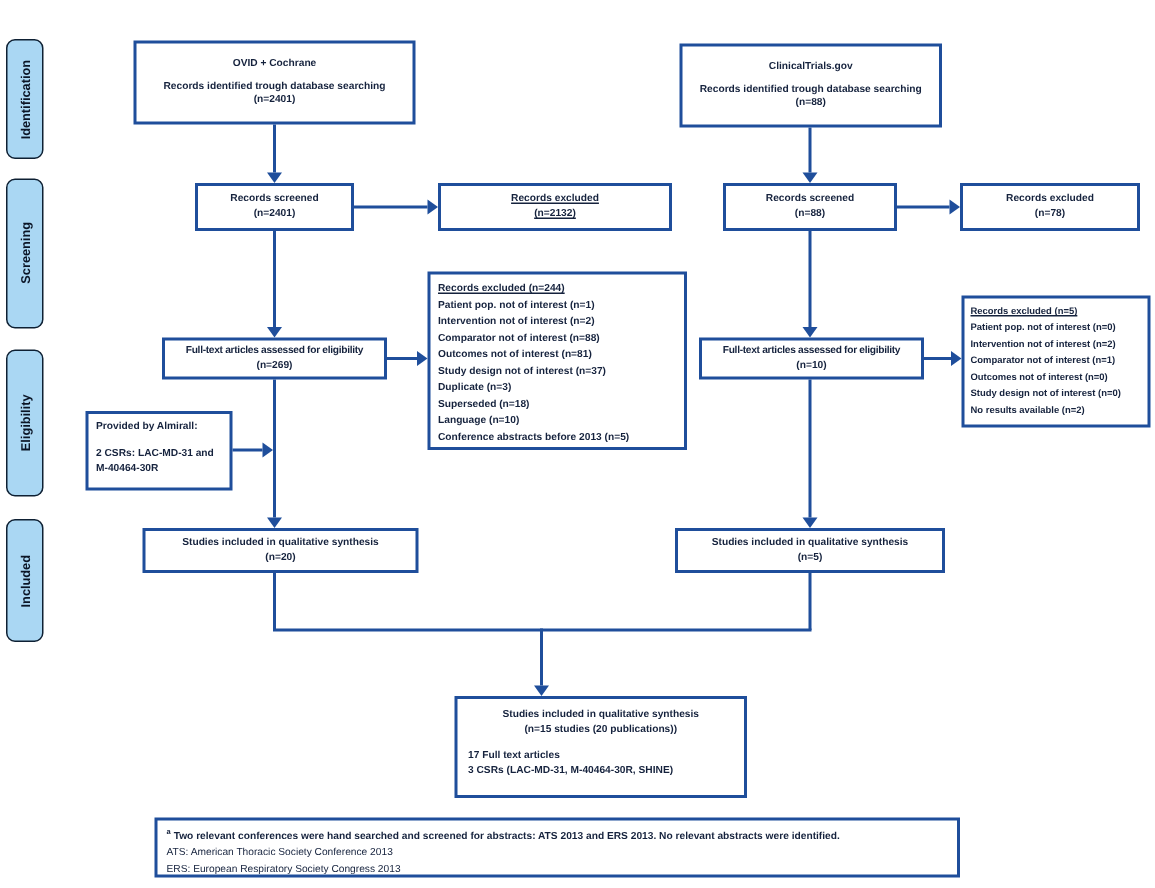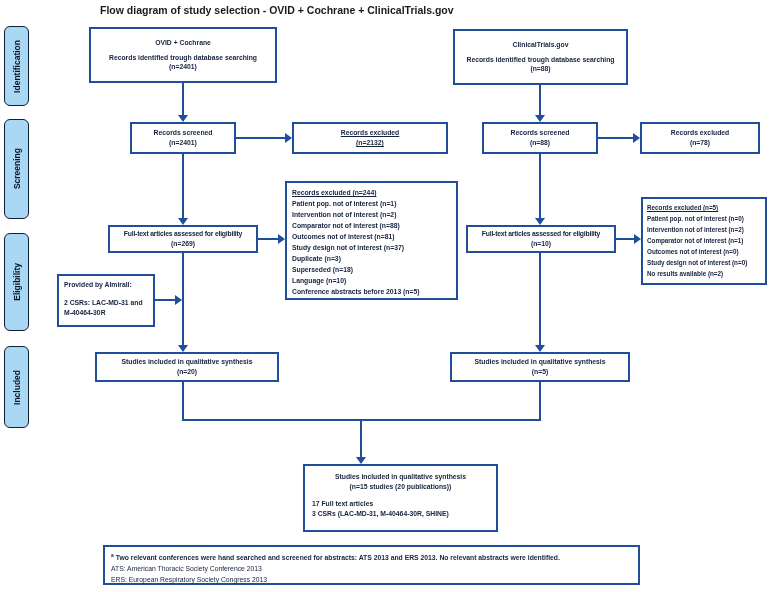--- a/index.html
+++ b/index.html
@@ -44,21 +44,20 @@
   .footnote sup { font-size:5px; margin-right:2px; }
 
   .combined { justify-content:flex-start; padding-top:6px; }
   .combined .left2 { text-align:left; padding-left:4px; }
 </style>
 </head>
 <body>
 
 <div class="canvas">
 
-  <div class="title">Flow diagram of study selection - OVID + Cochrane + ClinicalTrials.gov</div>
 
   <div class="stage" style="top:26px;height:80px;">
     <span>Identification</span>
   </div>
   <div class="stage" style="top:119px;height:100px;">
     <span>Screening</span>
   </div>
   <div class="stage" style="top:233px;height:98px;">
     <span>Eligibility</span>
   </div>

